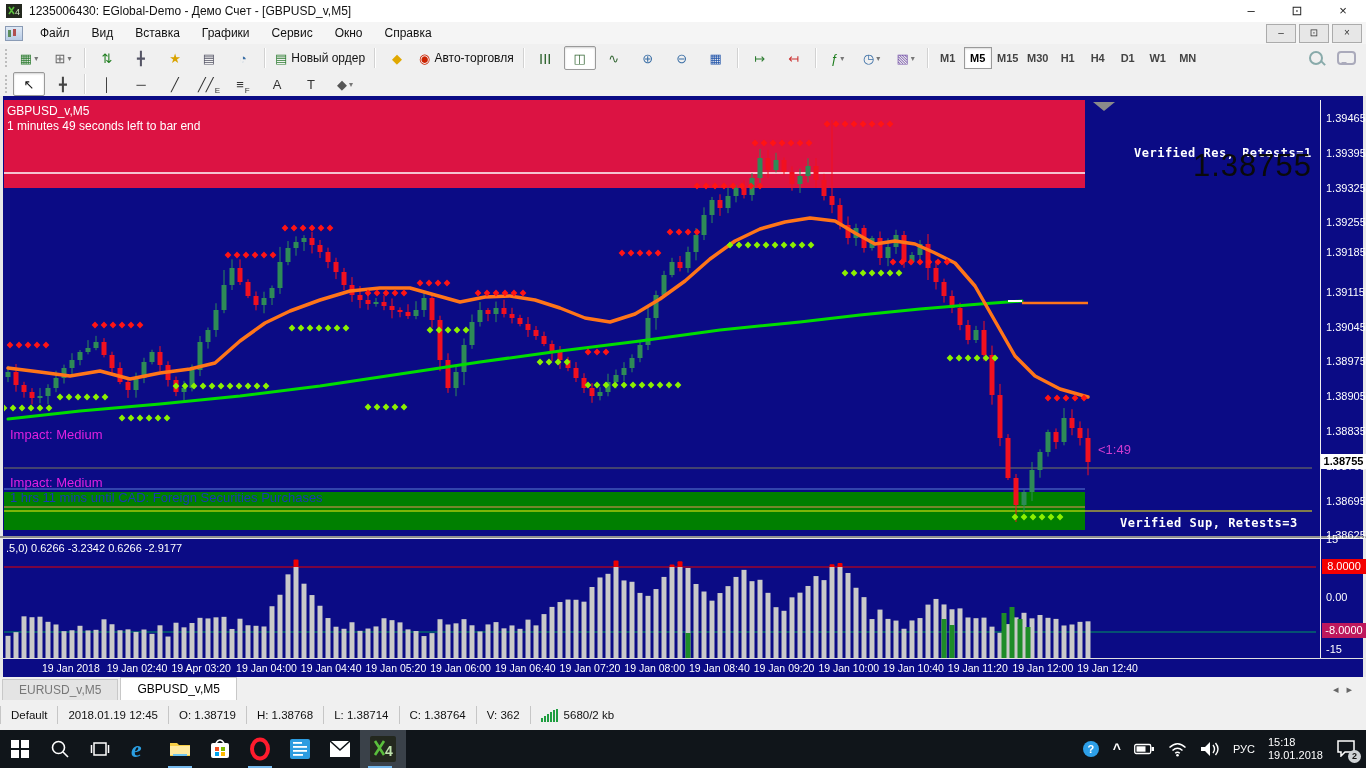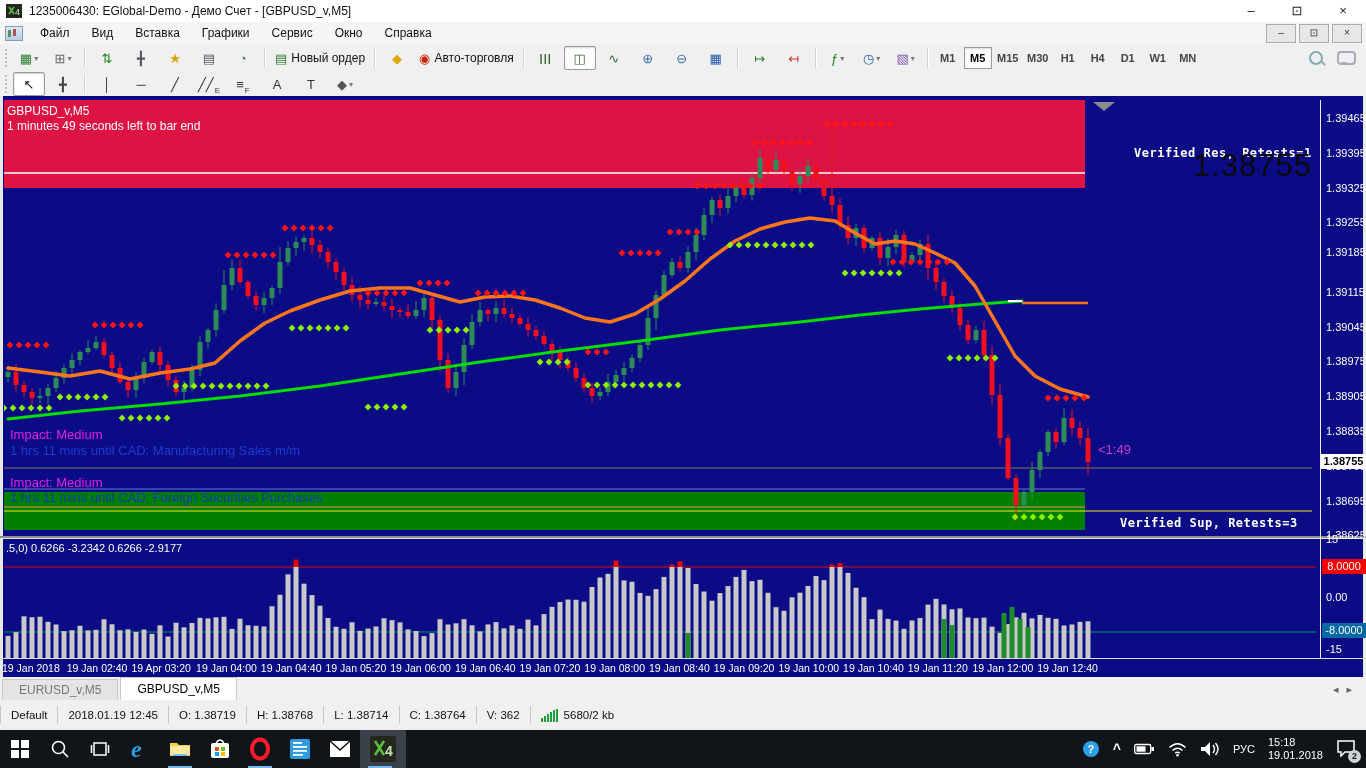--- a/index.html
+++ b/index.html
@@ -53,23 +53,23 @@
   .n1d{left:10px;top:347px;color:#1d3bd1;font-size:13px;}
   .n2i{left:10px;top:379px;color:#e021e0;font-size:13px;}
   .n2d{left:10px;top:394px;color:#1a36b4;font-size:13px;}
   .ctag{left:1098px;top:346px;color:#cf3ccf;font-size:13px;}
   .ind-label{left:6px;top:446px;color:#fff;font-size:11px;}
   .pt{position:absolute;left:1326px;width:40px;color:#fff;font-size:11px;height:13px;line-height:13px;}
   .cur-price{position:absolute;left:1321px;top:358px;width:45px;height:15px;background:#fff;color:#000;font-size:11px;font-weight:bold;line-height:15px;text-align:center;}
   .lvl{position:absolute;left:1326px;color:#fff;font-size:11px;height:13px;line-height:13px;}
   .lvlbox{position:absolute;left:1322px;width:44px;height:15px;font-size:11px;line-height:15px;text-align:center;color:#fff;}
   .lvlbox.red{background:#f40000;}
-  .lvlbox.green{background:#0369a1;}
+  .lvlbox.green{background:#be185d;}
   #time-axis{position:absolute;left:0;top:562px;width:1366px;height:19px;border-top:1px solid #e0e0e0;}
-  .tlabel{position:absolute;top:3px;color:#fff;font-size:10.5px;white-space:nowrap;}
+  .tlabel{position:absolute;top:3px;color:#fff;font-size:10.5px;white-space:nowrap;margin-left:40px;}
   
   .tabbar{position:absolute;left:0;top:677px;width:1366px;height:23px;background:#f0f0f0;display:flex;align-items:flex-end;border-bottom:1px solid #d9d9d9;}
   .tab{height:20px;line-height:20px;padding:0 16px;font-size:12px;color:#777;border:1px solid #c8c8c8;border-bottom:none;background:#e4e4e4;margin-left:2px;}
   .tab.active{background:#fff;color:#000;height:22px;line-height:22px;}
   .tab-arrows{position:absolute;right:6px;bottom:4px;color:#666;font-size:11px;letter-spacing:8px;}
   
   .statusbar{position:absolute;left:0;top:700px;width:1366px;height:30px;background:#f0f0f0;display:flex;align-items:center;font-size:11.5px;color:#111;}
   .sb-help{padding-left:8px;flex:0 0 652px;}
   .sb-cell{border-left:1px solid #c6c6c6;padding:0 10px;height:18px;line-height:18px;white-space:nowrap;}
   .sb-traffic{display:flex;align-items:flex-end;gap:1px;margin-right:6px;}
@@ -699,21 +699,20 @@
         <rect x="1021.5" y="88" width="5" height="32" fill="#1e8c28"></rect>
       </svg>
     <div class="vscale-sep"></div>
 
     <div class="ovl sym">GBPUSD_v,M5</div>
     <div class="ovl cd">1 minutes 49 seconds left to bar end</div>
     <div class="ovl vres">Verified Res, Retests=1</div>
     <div class="ovl bigp">1.38755</div>
     <div class="ovl vsup">Verified Sup, Retests=3</div>
     <div class="ovl n1i">Impact: Medium</div>
-    <div class="ovl n1d">1 hrs 11 mins until CAD: Manufacturing Sales m/m</div>
     <div class="ovl n2i">Impact: Medium</div>
     <div class="ovl n2d">1 hrs 11 mins until CAD: Foreign Securities Purchases</div>
     <div class="ovl ctag">&lt;1:49</div>
     <div class="ovl ind-label">.5,0) 0.6266 -3.2342 0.6266 -2.9177</div>
 
     <div id="price-scale">
         <div class="pt" style="top: 16px;">1.39465</div>
         <div class="pt" style="top: 50.78px;">1.39395</div>
         <div class="pt" style="top: 85.56px;">1.39325</div>
         <div class="pt" style="top: 120.34px;">1.39255</div>

